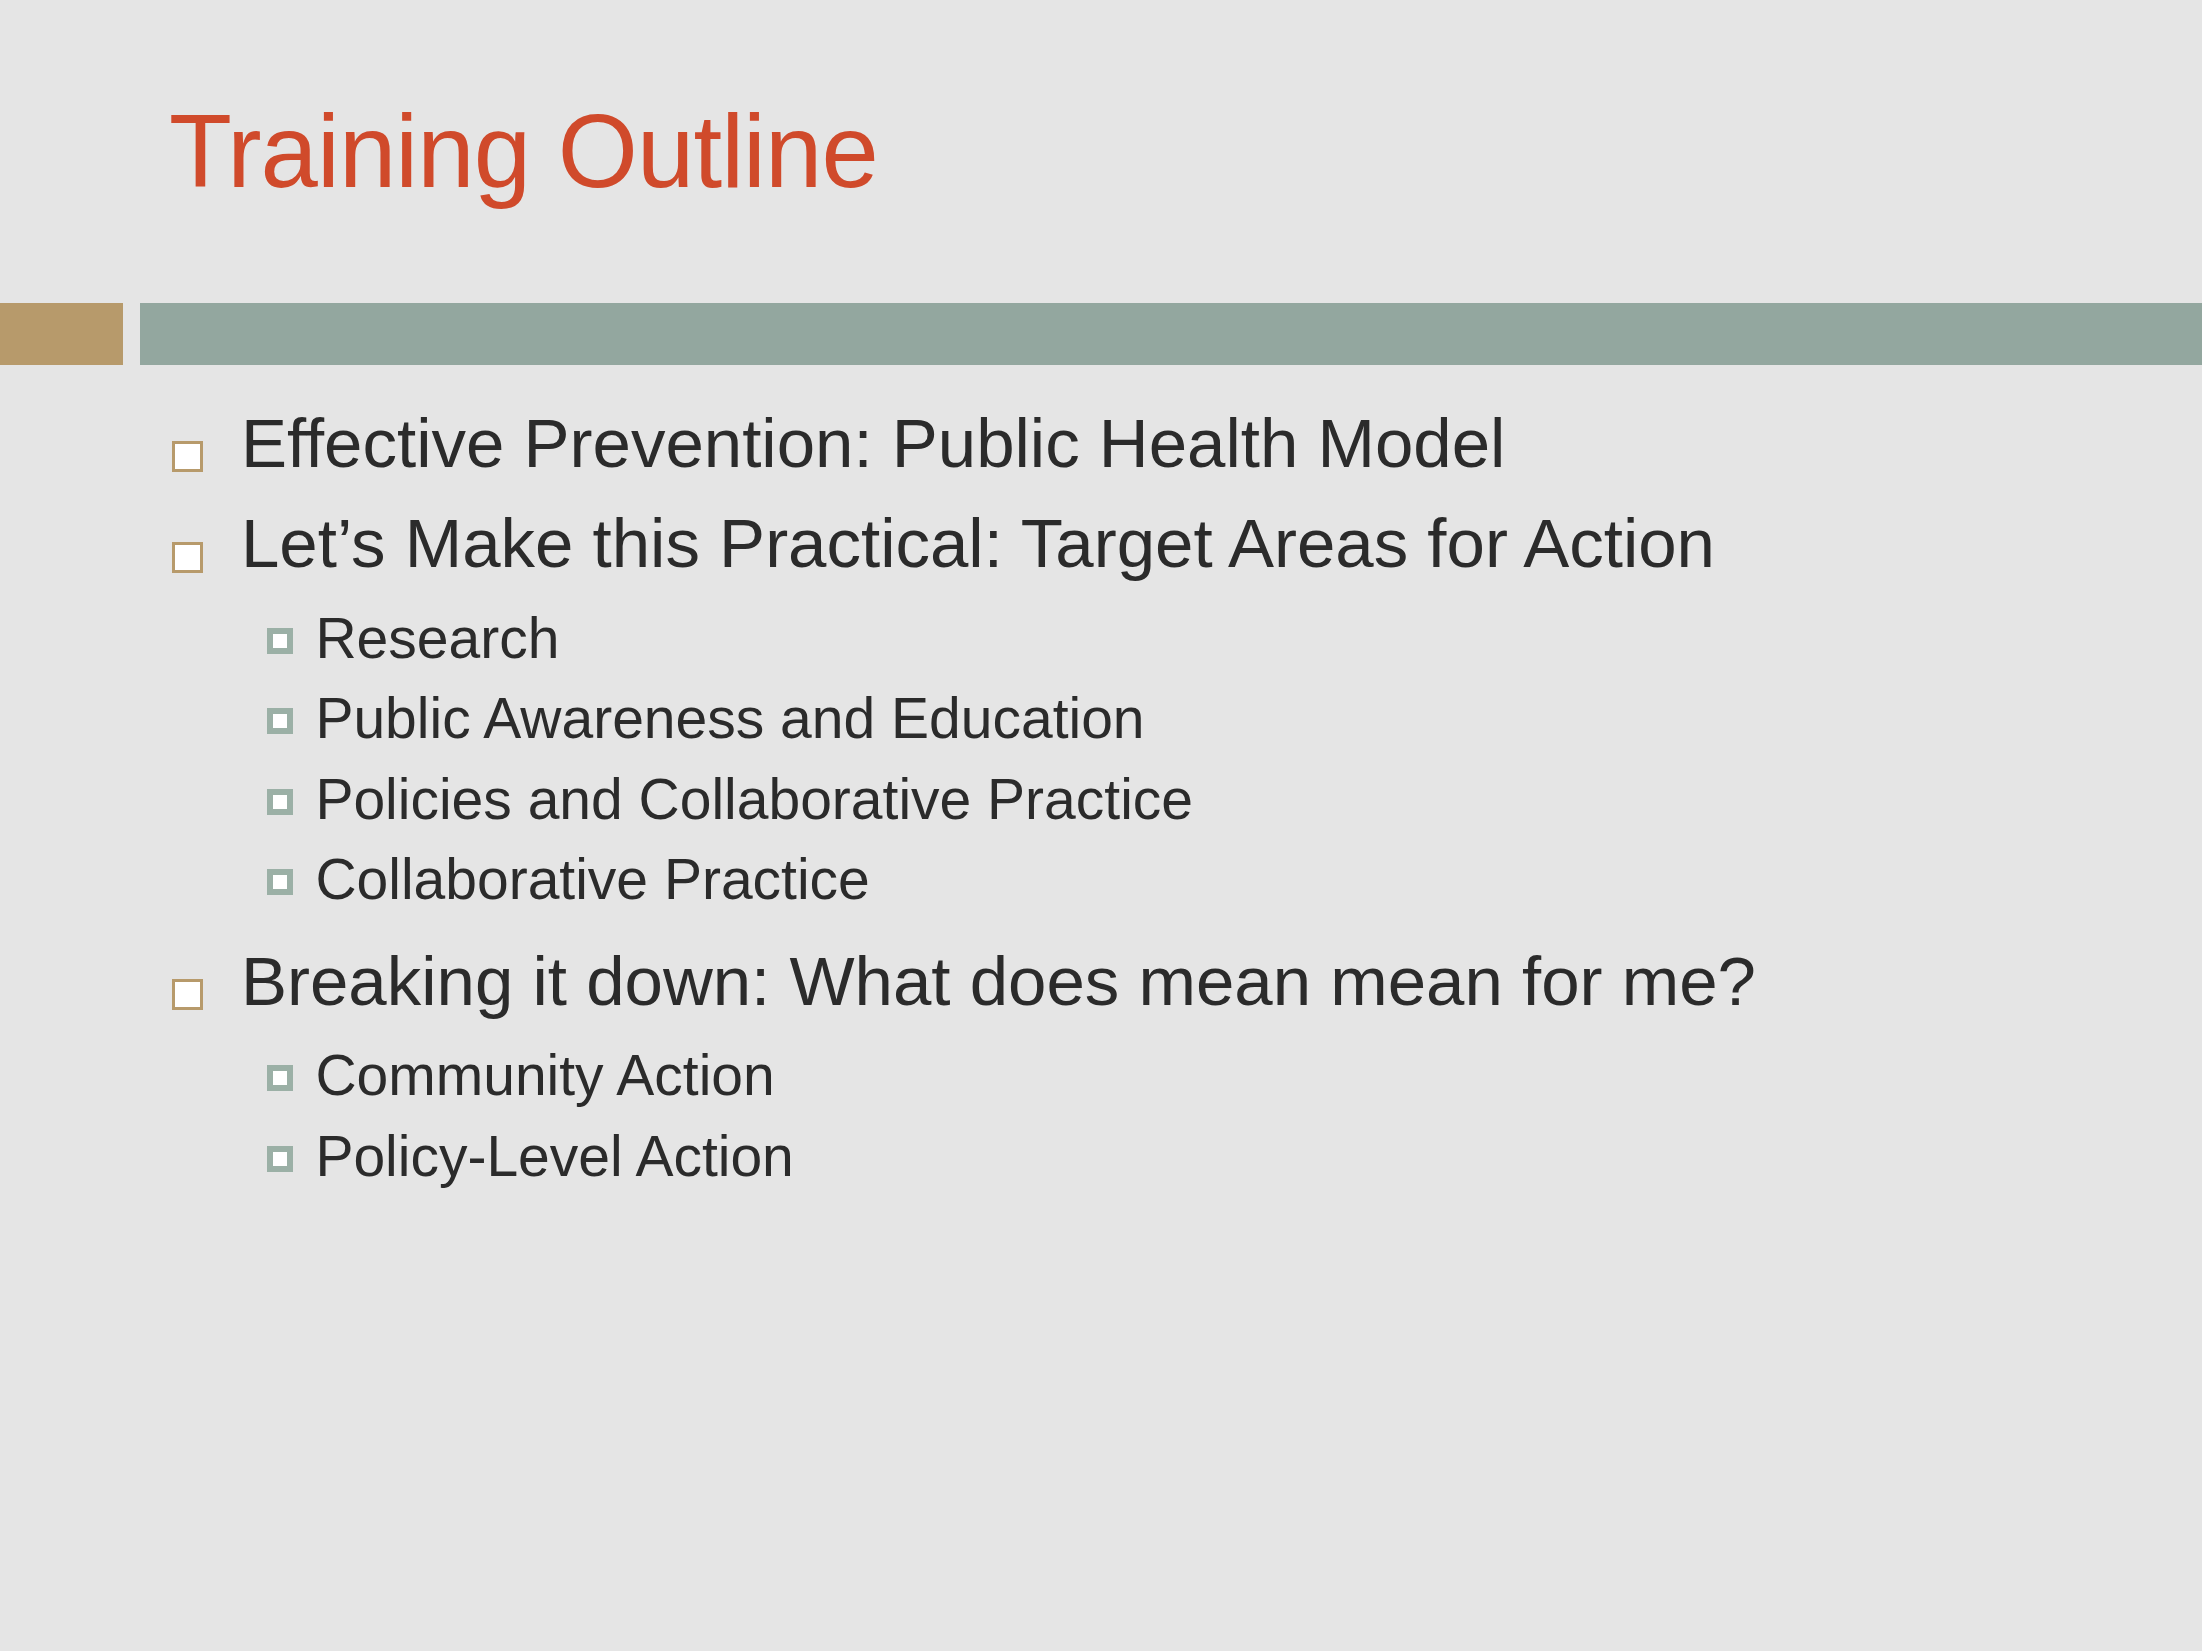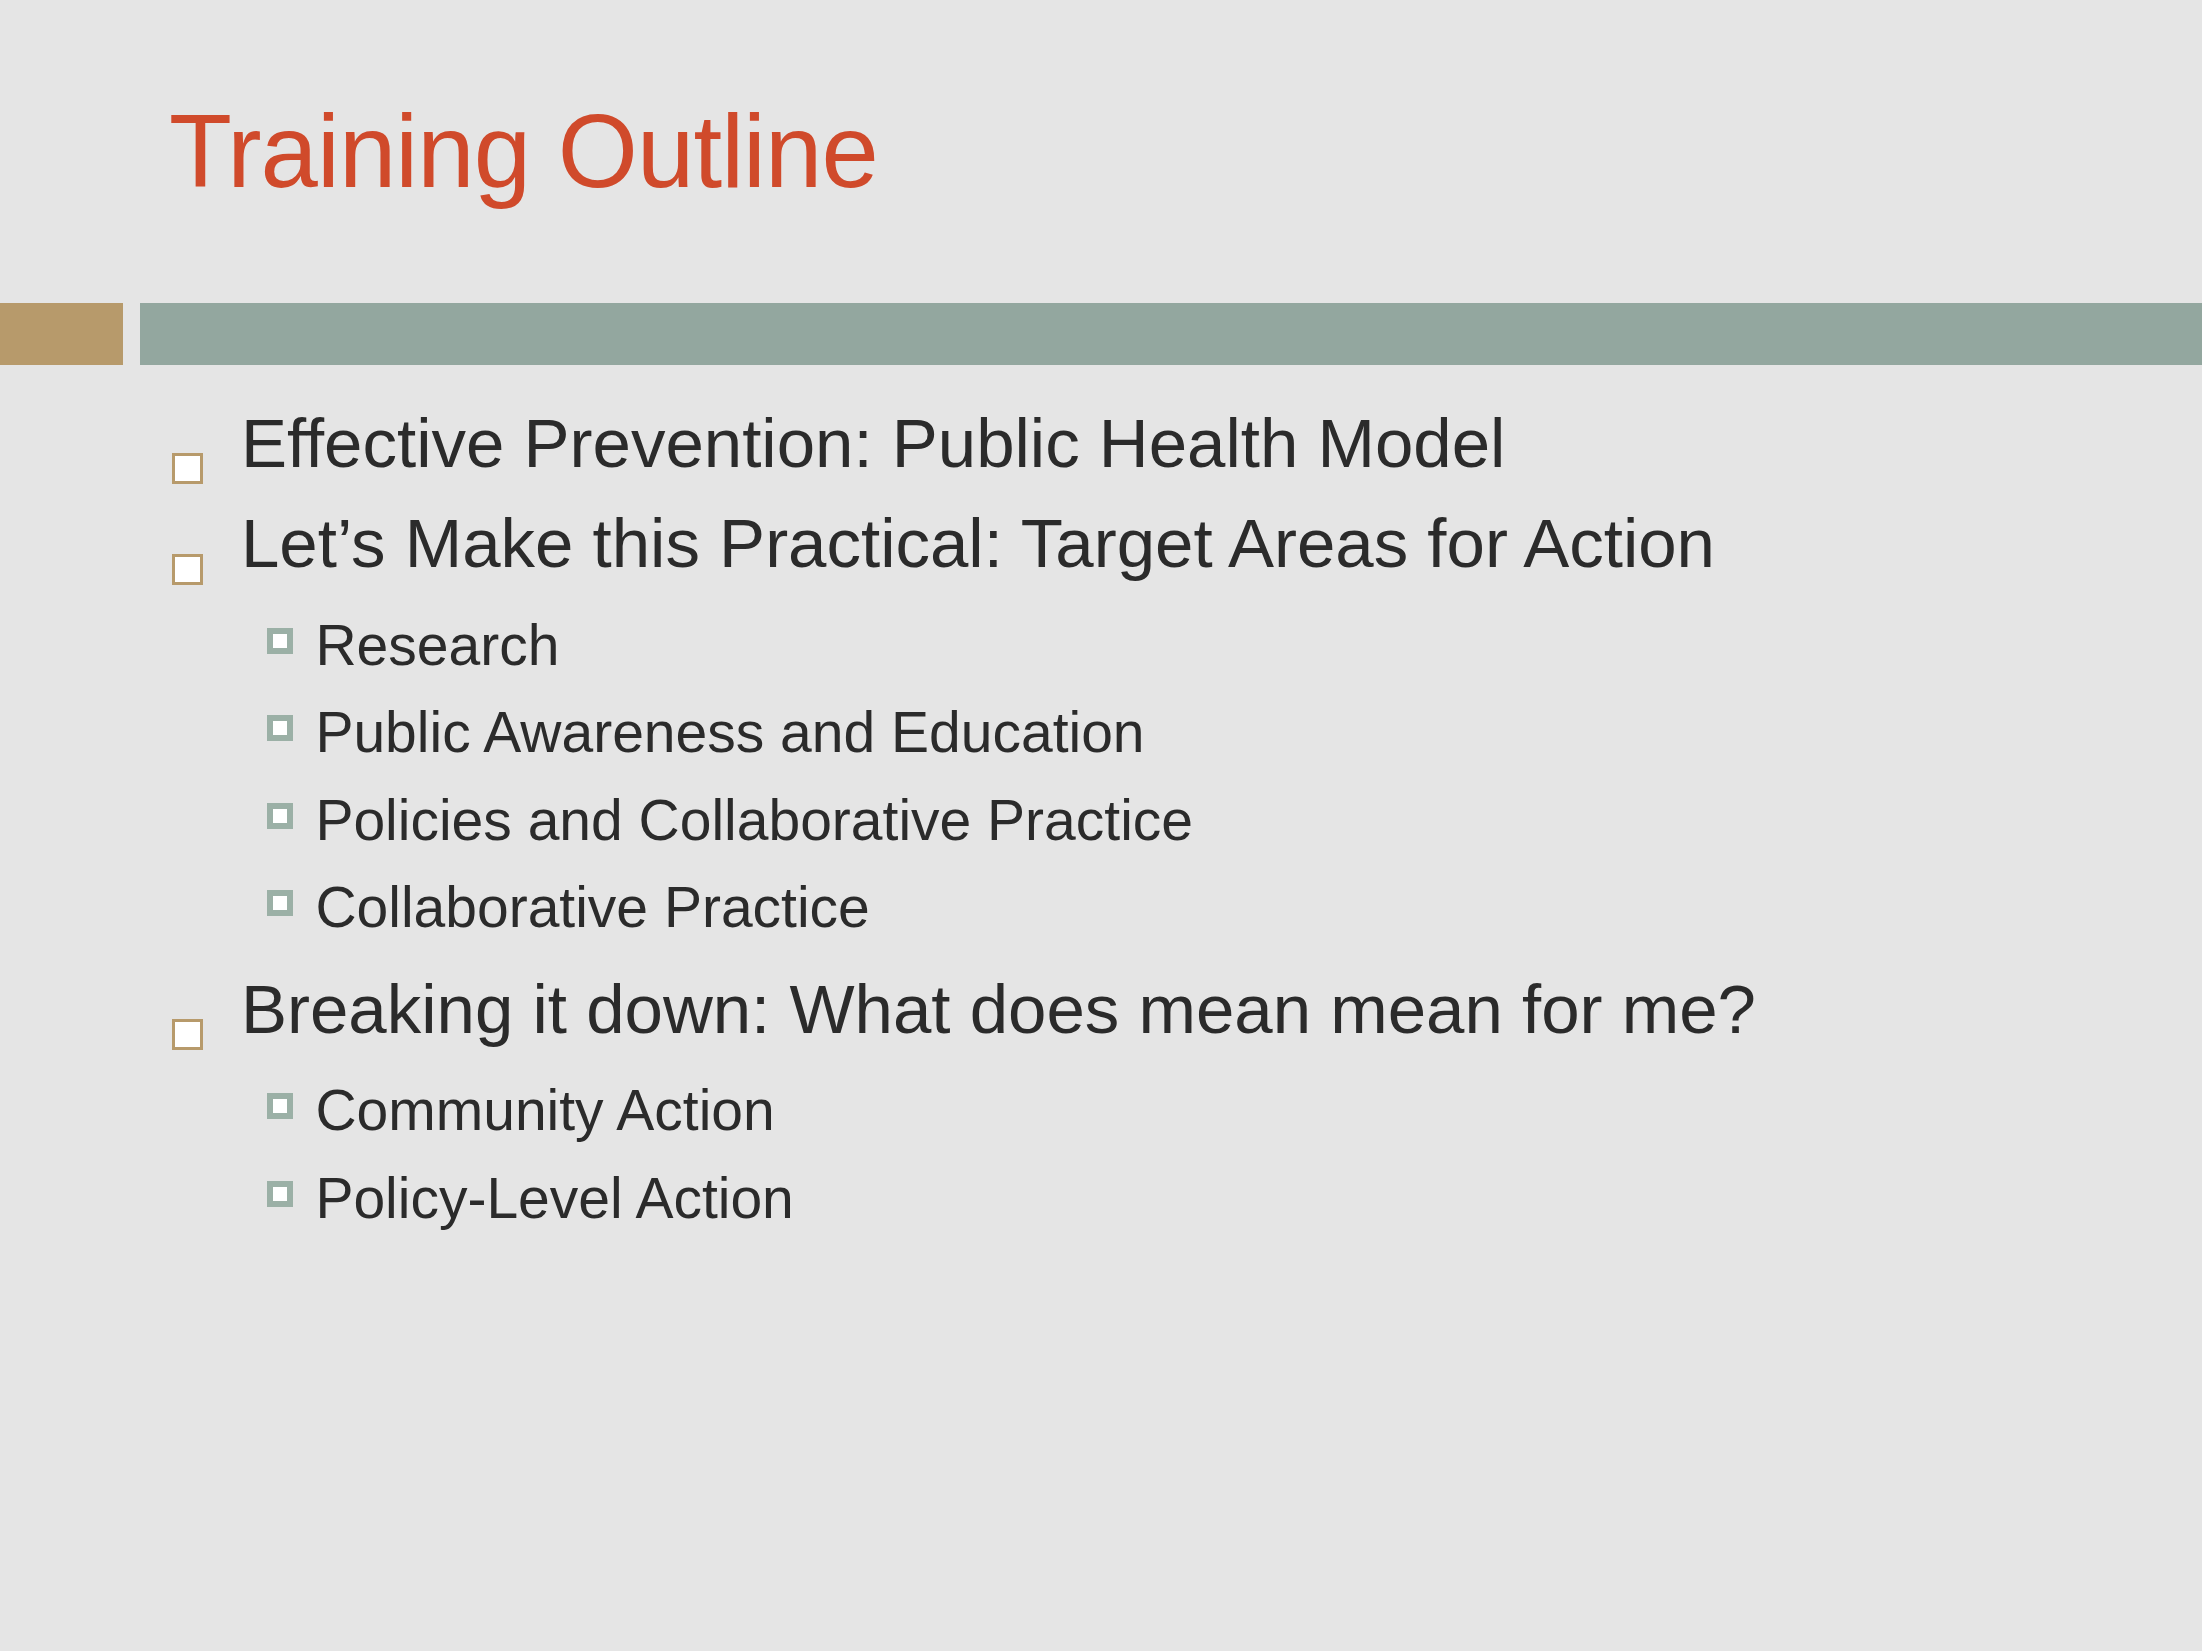--- a/index.html
+++ b/index.html
@@ -56,21 +56,21 @@
   }
   .content {
     position: absolute;
     left: 0;
     top: 403px;
     width: 2203px;
   }
   .bullet-l1 {
     position: relative;
     display: flex;
-    align-items: flex-end;
+    align-items: center;
     margin: 0 0 19px 0;
     padding-left: 172px;
   }
   .bullet-l1 .marker {
     flex: 0 0 auto;
     width: 31px;
     height: 31px;
     box-sizing: border-box;
     border: 3.4px solid #B79A6B;
     background: #ffffff;
@@ -100,21 +100,20 @@
     background: #ffffff;
     margin-top: 24px;
     margin-right: 22.4px;
   }
   .bullet-l2 .text {
     font-size: 57px;
     line-height: 1.2;
     color: #2B2B2B;
     font-weight: 400;
     white-space: nowrap;
-    margin-top: 7px;
   }
   .group-gap { height: 15.5px; }
 </style>
 </head>
 <body>
 
 <div class="slide">
 
   <div class="slide-title">Training Outline</div>
 

